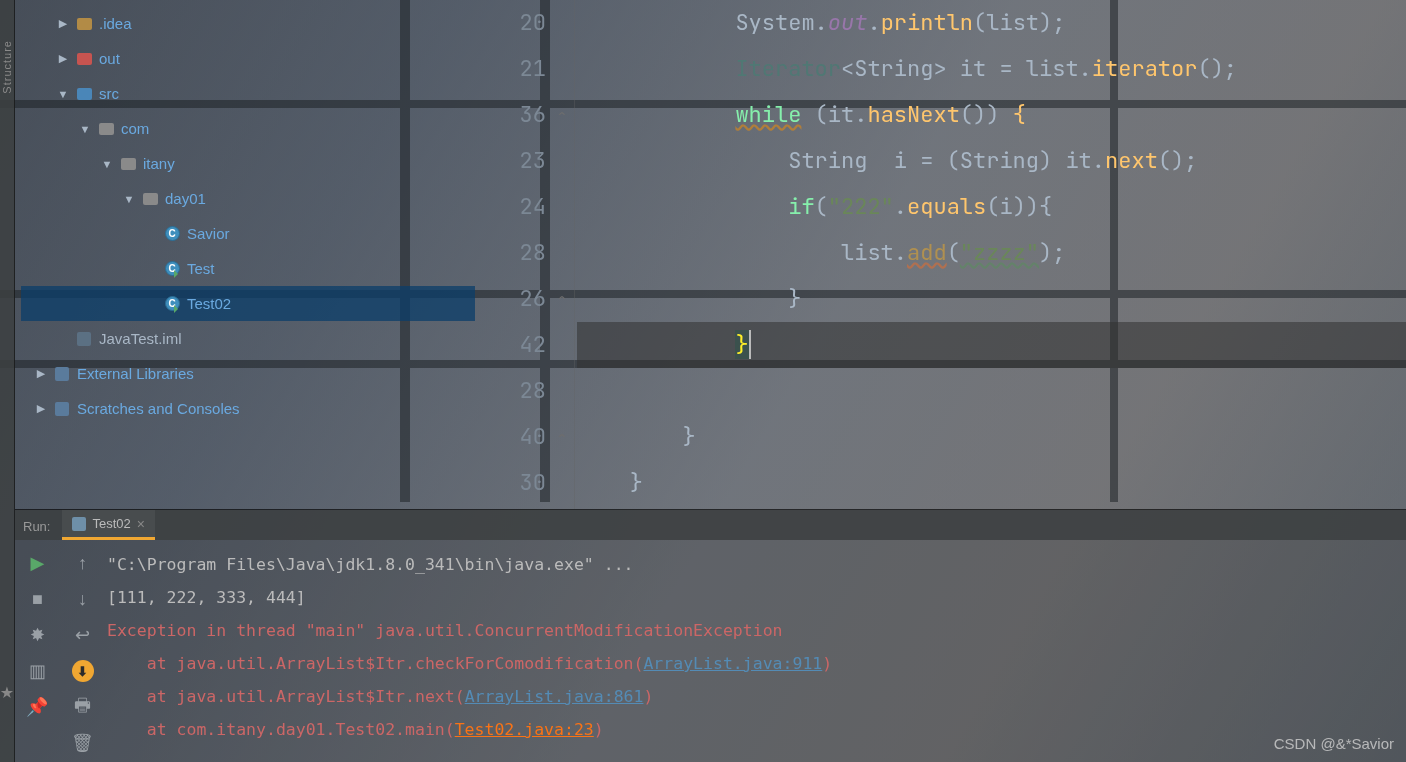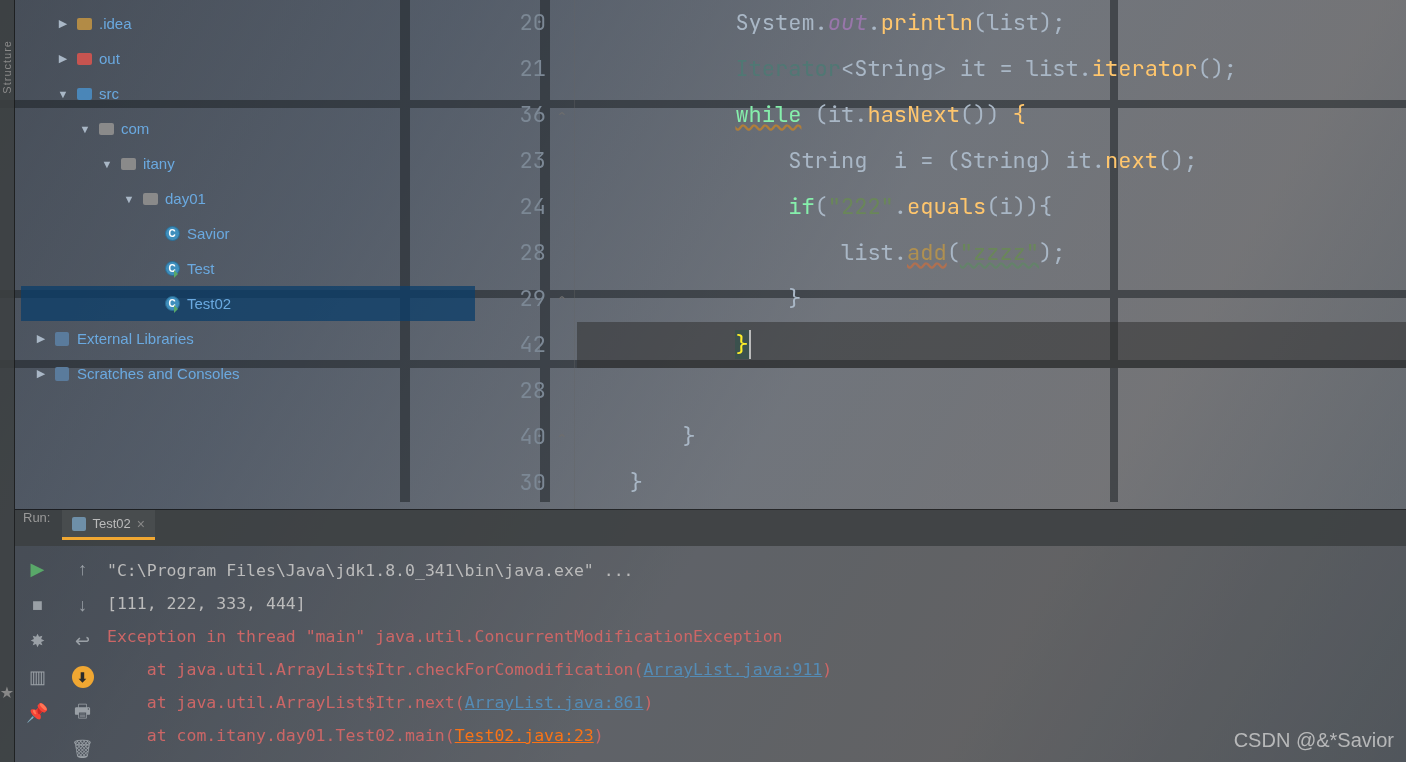--- a/index.html
+++ b/index.html
@@ -62,36 +62,36 @@
   .mth.u{color:#b09050;text-decoration:underline wavy #b07050}
   .str{color:#6a8759}
   .str.u{text-decoration:underline wavy #64826a}
   .p{color:#a9b7c6}
   .y{color:#ffc66d}
   .brace-match{background:#3b514d;color:#ffef28}
   .caret{border-left:2px solid #bbbbbb}
 
   
   .bottom{height:253px;border-top:1px solid rgba(0,0,0,.6);display:flex;flex-direction:column;background:rgba(43,43,43,.25)}
-  .tabs{height:36px;display:flex;align-items:flex-start;background:rgba(60,63,65,.85);font-size:13px;color:#bbbbbb}
+  .tabs{height:30px;display:flex;align-items:flex-end;background:rgba(60,63,65,.85);font-size:13px;color:#bbbbbb}
   .tabs .lab{padding:0 12px 6px 8px;color:#999}
   .tabs .tab{display:flex;align-items:center;gap:6px;height:30px;padding:0 10px;border-bottom:3px solid #f0a732;background:rgba(80,83,85,.6)}
   .tabs .x{color:#888;font-size:14px;cursor:pointer}
   .console-wrap{flex:1;display:flex}
   .tbcol{width:45px;display:flex;flex-direction:column;align-items:center;gap:14px;padding-top:12px;color:#9aa0a6;font-size:18px}
   .tbcol .btn{width:22px;height:22px;display:flex;align-items:center;justify-content:center;border-radius:3px;cursor:pointer}
   .tbcol .run{color:#59a869}
   .tbcol .dl{width:22px;height:22px;border-radius:50%;background:#f0a732;color:#2b2b2b;font-weight:bold;font-size:13px}
   .console{flex:1;font-family:Consolas,monospace;font-size:16.5px;line-height:33px;color:#bbb;padding:8px 0 0 2px;white-space:pre}
   .console .err{color:#cc6666}
   .console .st{color:#cc6666}
   .console .link{color:#548bb5;text-decoration:underline;cursor:pointer}
   .console .link2{color:#f97316;text-decoration:underline;cursor:pointer}
 
-  .watermark{position:absolute;right:12px;bottom:10px;font-size:20px;color:#d0d0d0;opacity:.8;font-family:Arial}
+  .watermark{position:absolute;right:12px;bottom:10px;font-size:15px;color:#d0d0d0;opacity:.8;font-family:Arial}
 </style>
 </head>
 <body>
 
 <div class="bg-shapes">
   <div class="v v1"></div>
     <div class="v v2"></div>
     <div class="v v3"></div>
   <div class="h h1"></div>
     <div class="h h2"></div>
@@ -164,20 +164,27 @@
             </span>
             <span class="lbl">Test</span>
           </div>
           <div class="row sel" style="padding-left: 124px;">
             <span class="arrow"></span>
             <span class="ic">
               <span class="cls r">C</span>
             </span>
             <span class="lbl">Test02</span>
           </div>
+          <div class="row" style="padding-left: 36px;">
+            <span class="arrow"></span>
+            <span class="ic">
+              <span class="iml"></span>
+            </span>
+            <span class="lbl m">JavaTest.iml</span>
+          </div>
           <div class="row" style="padding-left: 14px;">
             <span class="arrow">▶</span>
             <span class="ic">
               <span class="lib"></span>
             </span>
             <span class="lbl">External Libraries</span>
           </div>
           <div class="row" style="padding-left: 14px;">
             <span class="arrow">▶</span>
             <span class="ic">
@@ -188,21 +195,21 @@
         </div>
 
       <div class="editor">
         <div class="gutter" id="gutter">
             <div class="ln">20</div>
             <div class="ln">21</div>
             <div class="ln">36</div>
             <div class="ln">23</div>
             <div class="ln">24</div>
             <div class="ln">28</div>
-            <div class="ln">29</div>
+            <div class="ln">26</div>
             <div class="ln">42</div>
             <div class="ln">28</div>
             <div class="ln">40</div>
             <div class="ln">30</div>
             <div class="fold" style="top: 107px;">⌃</div>
             <div class="fold" style="top: 291px;">⌃</div>
             <div class="fold" style="top: 429px;">⌃</div>
           </div>
         <div class="code" id="code"><div class="l">            <span class="typ">System</span><span class="p">.</span><span class="fld">out</span><span class="p">.</span><span class="mth">println</span><span class="p">(</span><span class="p">list</span><span class="p">);</span></div><div class="l">            <span class="gen">Iterator</span><span class="p">&lt;</span><span class="typ">String</span><span class="p">&gt; it = list.</span><span class="mth">iterator</span><span class="p">();</span></div><div class="l">            <span class="kw u">while</span><span class="p"> (</span><span class="p">it.</span><span class="mth">hasNext</span><span class="p">()) </span><span class="y">{</span></div><div class="l">                <span class="typ">String</span><span class="p">  i = (</span><span class="typ">String</span><span class="p">) it.</span><span class="mth">next</span><span class="p">();</span></div><div class="l">                <span class="kw">if</span><span class="p">(</span><span class="str">"222"</span><span class="p">.</span><span class="mth">equals</span><span class="p">(i)){</span></div><div class="l">                    <span class="p">list.</span><span class="mth u">add</span><span class="p">(</span><span class="str u">"zzzz"</span><span class="p">);</span></div><div class="l">                <span class="p">}</span></div><div class="l hl">            <span class="brace-match">}</span><span class="caret">&nbsp;</span></div><div class="l"></div><div class="l">        <span class="p">}</span></div><div class="l">    <span class="p">}</span></div></div>
       </div>

